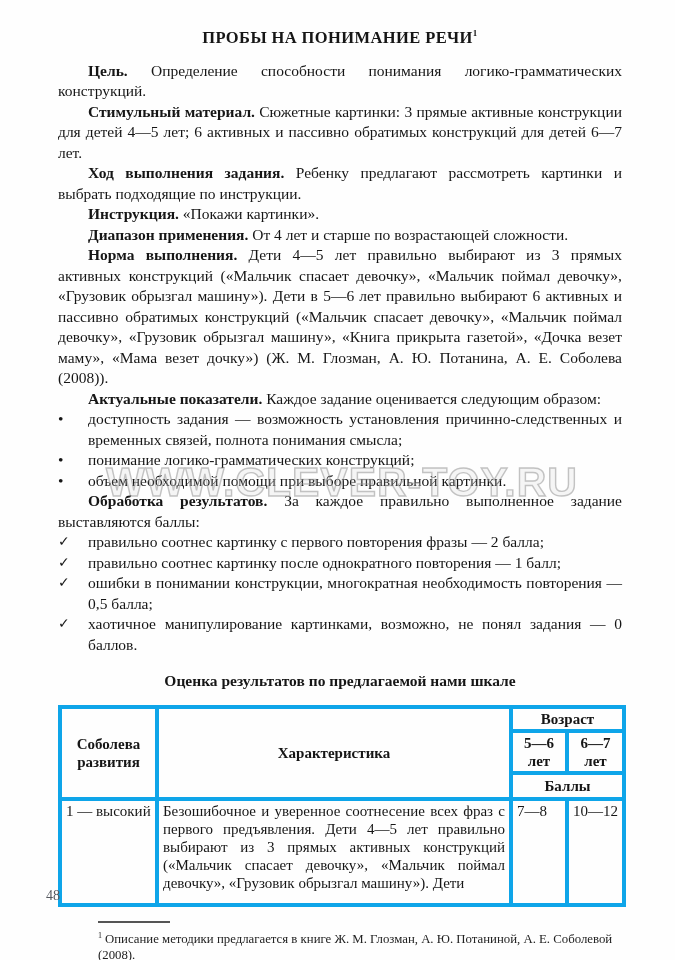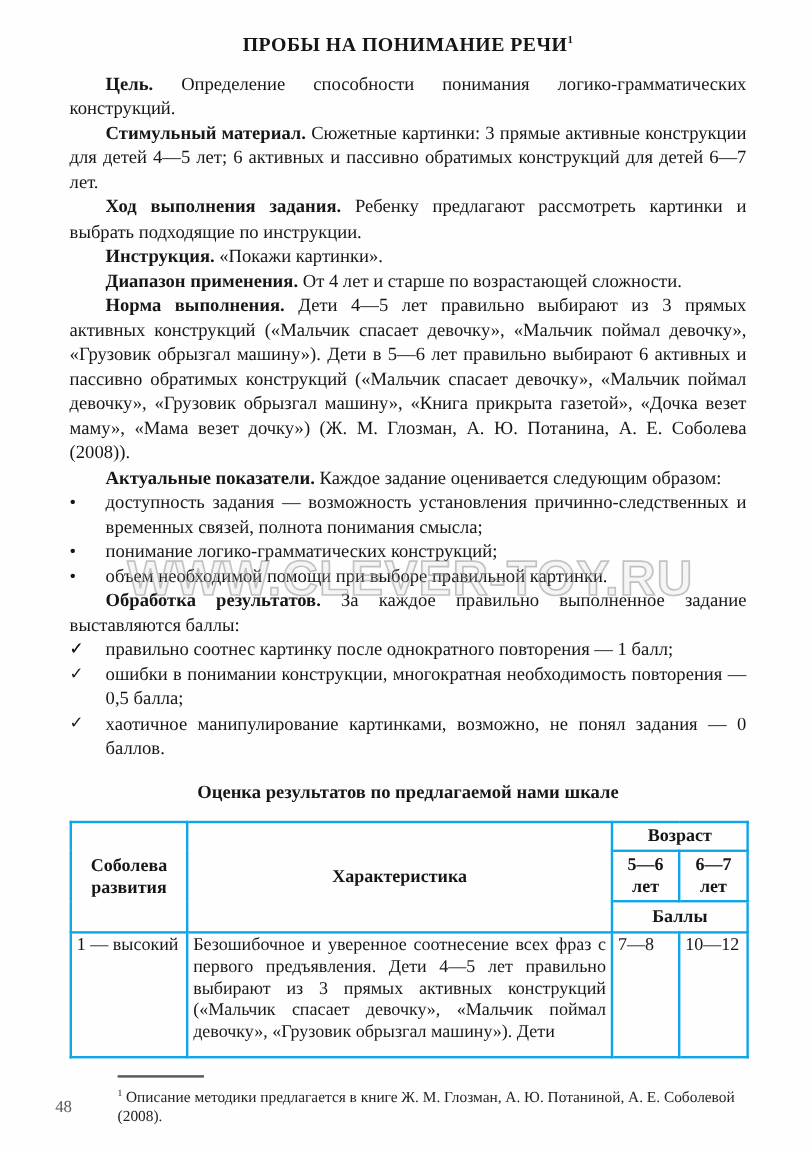--- a/index.html
+++ b/index.html
@@ -56,21 +56,21 @@
     margin-bottom: 13px;
   }
   table.results {
     border-collapse: collapse;
     width: 564px;
     table-layout: fixed;
     font-size: 15px;
     line-height: 18px;
   }
   table.results td {
-    border: 2px solid #0ea5e9;
+    border: 4px solid #0ea5e9;
     vertical-align: middle;
     padding: 1px 4px;
   }
   table.results { border: 2px solid #2a2a2a; }
   .col-level { width: 97px; }
   .col-char  { width: 354px; }
   .col-a1    { width: 56px; }
   .col-a2    { width: 57px; }
   td.hdr {
     font-weight: bold;
@@ -92,21 +92,21 @@
   }
   p.footnote {
     font-size: 12.8px;
     line-height: 16px;
     color: #222;
   }
   p.footnote sup { font-size: 8px; margin-right: 3px; }
   .page-number {
     position: absolute;
     left: 46px;
-    top: 914px;
+    top: 886px;
     font-size: 14px;
     color: #55595f;
   }
   .watermark {
     position: absolute;
     left: 34px;
     top: 472px;
     width: 616px;
     font-family: "Liberation Sans", "DejaVu Sans", sans-serif;
     font-weight: bold;
@@ -144,21 +144,21 @@
     <p class="para"><span class="lead">Норма выполнения.</span><span> Дети 4—5 лет правильно выбирают из 3 прямых активных конструкций («Мальчик спасает девочку», «Мальчик поймал девочку», «Грузовик обрызгал машину»). Дети в 5—6 лет правильно выбирают 6 активных и пассивно обратимых конструкций («Мальчик спасает девочку», «Мальчик поймал девочку», «Грузовик обрызгал машину», «Книга прикрыта газетой», «Дочка везет маму», «Мама везет дочку») (Ж. М. Глозман, А. Ю. Потанина, А. Е. Соболева (2008)).</span></p>
 
     <p class="para"><span class="lead">Актуальные показатели.</span><span> Каждое задание оценивается следующим образом:</span></p>
 
     <div class="hang"><span class="glyph">•</span><span>доступность задания — возможность установления причинно-следственных и временных связей, полнота понимания смысла;</span></div>
     <div class="hang"><span class="glyph">•</span><span>понимание логико-грамматических конструкций;</span></div>
     <div class="hang"><span class="glyph">•</span><span>объем необходимой помощи при выборе правильной картинки.</span></div>
 
     <p class="para"><span class="lead">Обработка результатов.</span><span> За каждое правильно выполненное задание выставляются баллы:</span></p>
 
-    <div class="hang check"><span class="glyph">✓</span></div>
+    <div class="hang check"><span class="glyph">✓</span><span>правильно соотнес картинку с первого повторения фразы — 2 балла;</span></div>
     <div class="hang check"><span class="glyph">✓</span><span>правильно соотнес картинку после однократного повторения — 1 балл;</span></div>
     <div class="hang check"><span class="glyph">✓</span><span>ошибки в понимании конструкции, многократная необходимость повторения — 0,5 балла;</span></div>
     <div class="hang check"><span class="glyph">✓</span><span>хаотичное манипулирование картинками, возможно, не понял задания — 0 баллов.</span></div>
 
     <h2 class="table-caption">Оценка результатов по предлагаемой нами шкале</h2>
 
     <table class="results">
       <colgroup>
         <col class="col-level">
           <col class="col-char">

